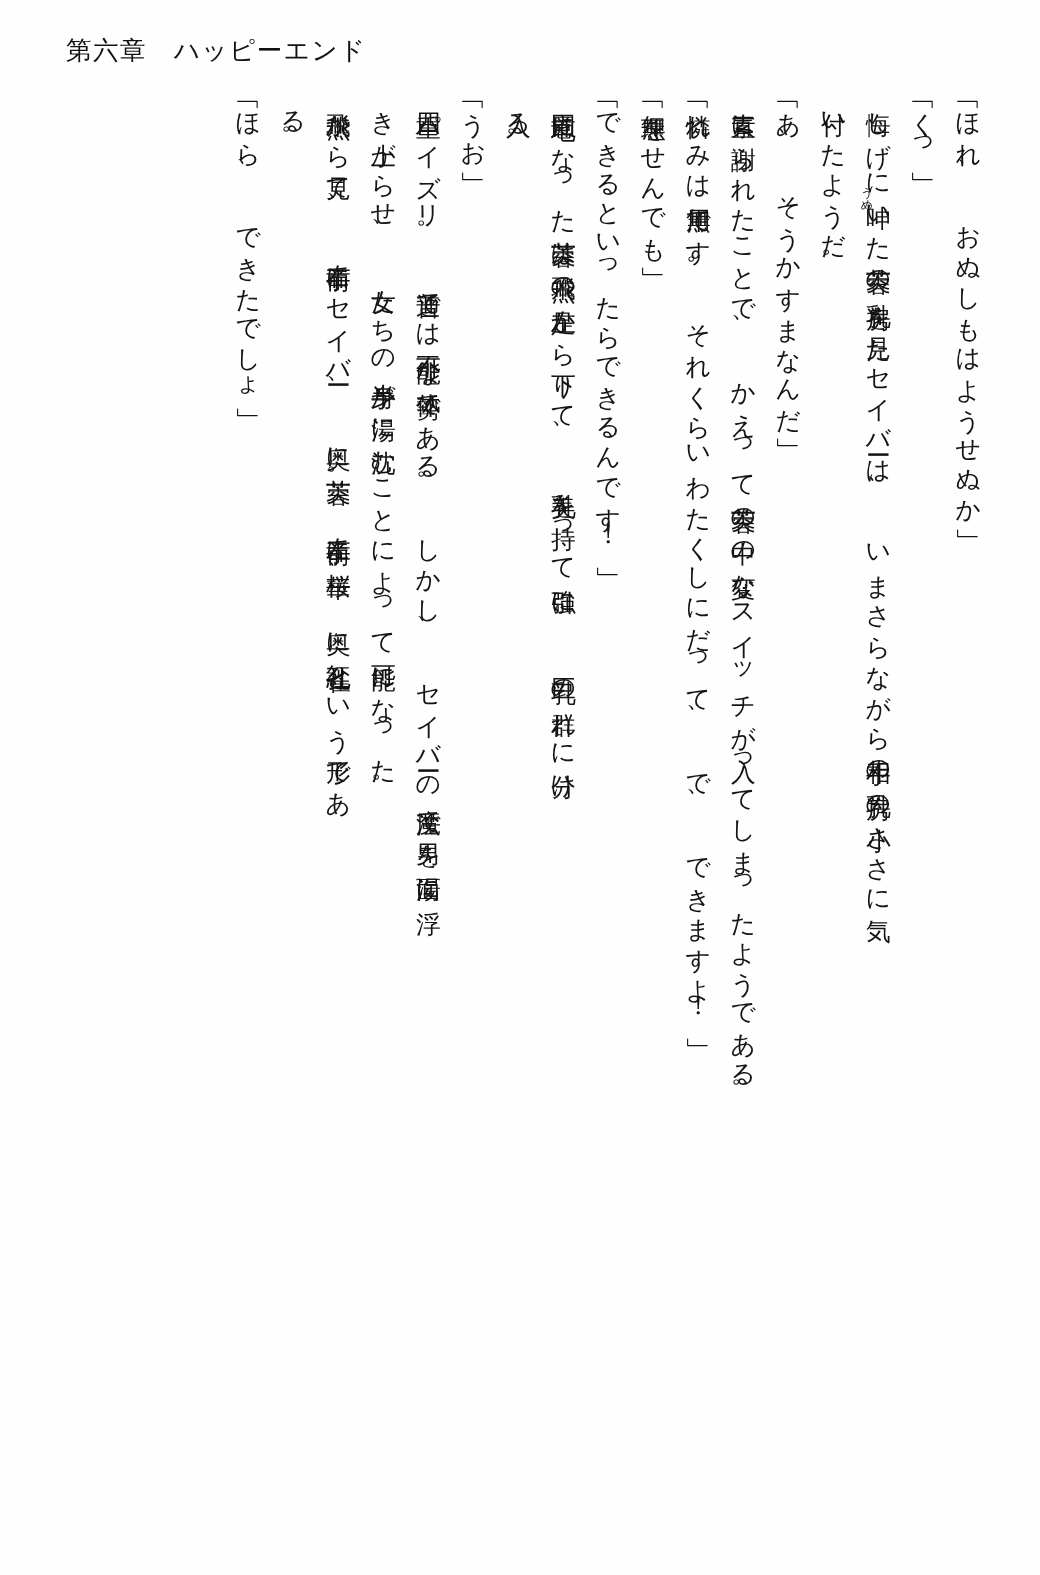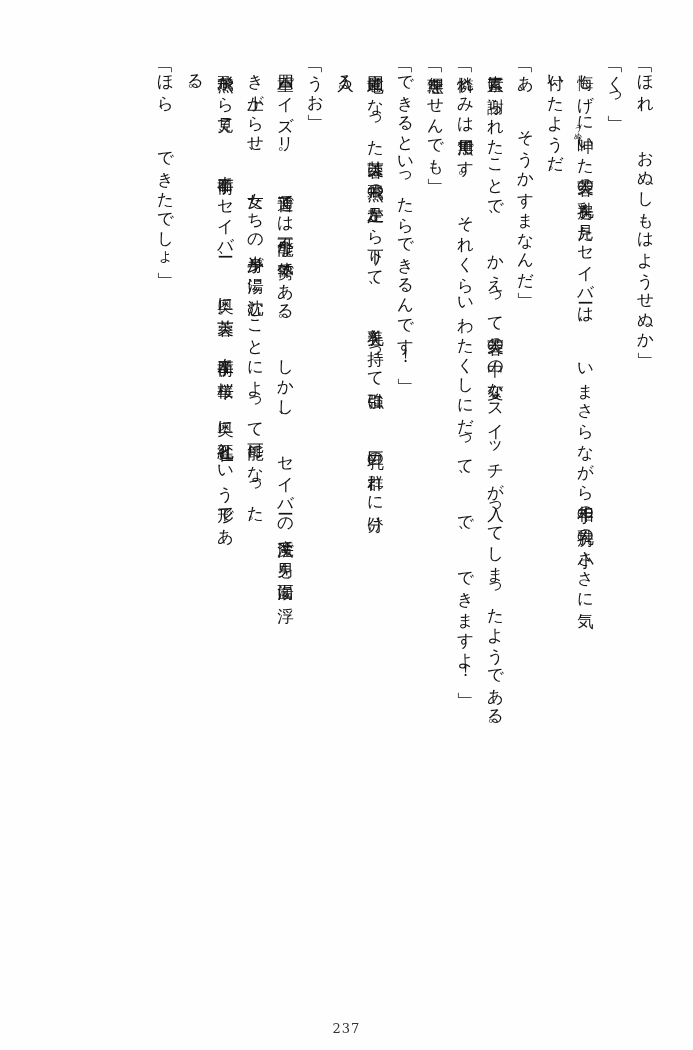--- a/index.html
+++ b/index.html
@@ -85,20 +85,23 @@
     font-size: 13px;
     color: #333;
     letter-spacing: 1px;
   }
 </style>
 </head>
 <body>
 
 <div class="page">
 
+  <div class="chapter-header">
+    <span>第六章</span><span class="ch-title">ハッピーエンド</span>
+  </div>
 
   <div class="body-area" id="body-area">
       <div class="vline">「ほれ、　おぬしもはようせぬか」</div>
       <div class="vline">「くっ」</div>
       <div class="vline">悔しげに呻いた芙蓉の乳房を見たセイバーは、　いまさらながら相手の乳房の小ささに気</div>
       <div class="vline">付いたようだ。</div>
       <div class="vline">「あ、　そうかすまなんだ」</div>
       <div class="vline">素直に謝られたことで、　かえって芙蓉の中の変なスイッチが入ってしまったようである。</div>
       <div class="vline">「憐れみは無用です。　それくらいわたくしにだって、　で、　できますよ!」</div>
       <div class="vline">「無理をせんでも」</div>
@@ -106,16 +109,15 @@
       <div class="vline">意固地になった芙蓉は飛燕の左足から下りて、　美乳を持って強引に、　巨乳の群れに分け</div>
       <div class="vline">入る。</div>
       <div class="vline">「うお」</div>
       <div class="vline">四重パイズリ。　普通では不可能な体勢である。　しかし、　セイバーの魔法で男を湯面に浮</div>
       <div class="vline">き上がらせ、　女たちの半身が湯に沈むことによって可能になった。</div>
       <div class="vline">飛燕から見て、　右手前にセイバー、　奥に芙蓉。　左手前に桜華、　奥に紅孔雀という形であ</div>
       <div class="vline">る。</div>
       <div class="vline">「ほら、　できたでしょ」</div>
     </div>
 
-  <div class="page-number">237</div>
 
 <span class="ruby-holder" style="top: 118px; right: 112px;">うめ</span>
   </div>
 
 </body></html>

